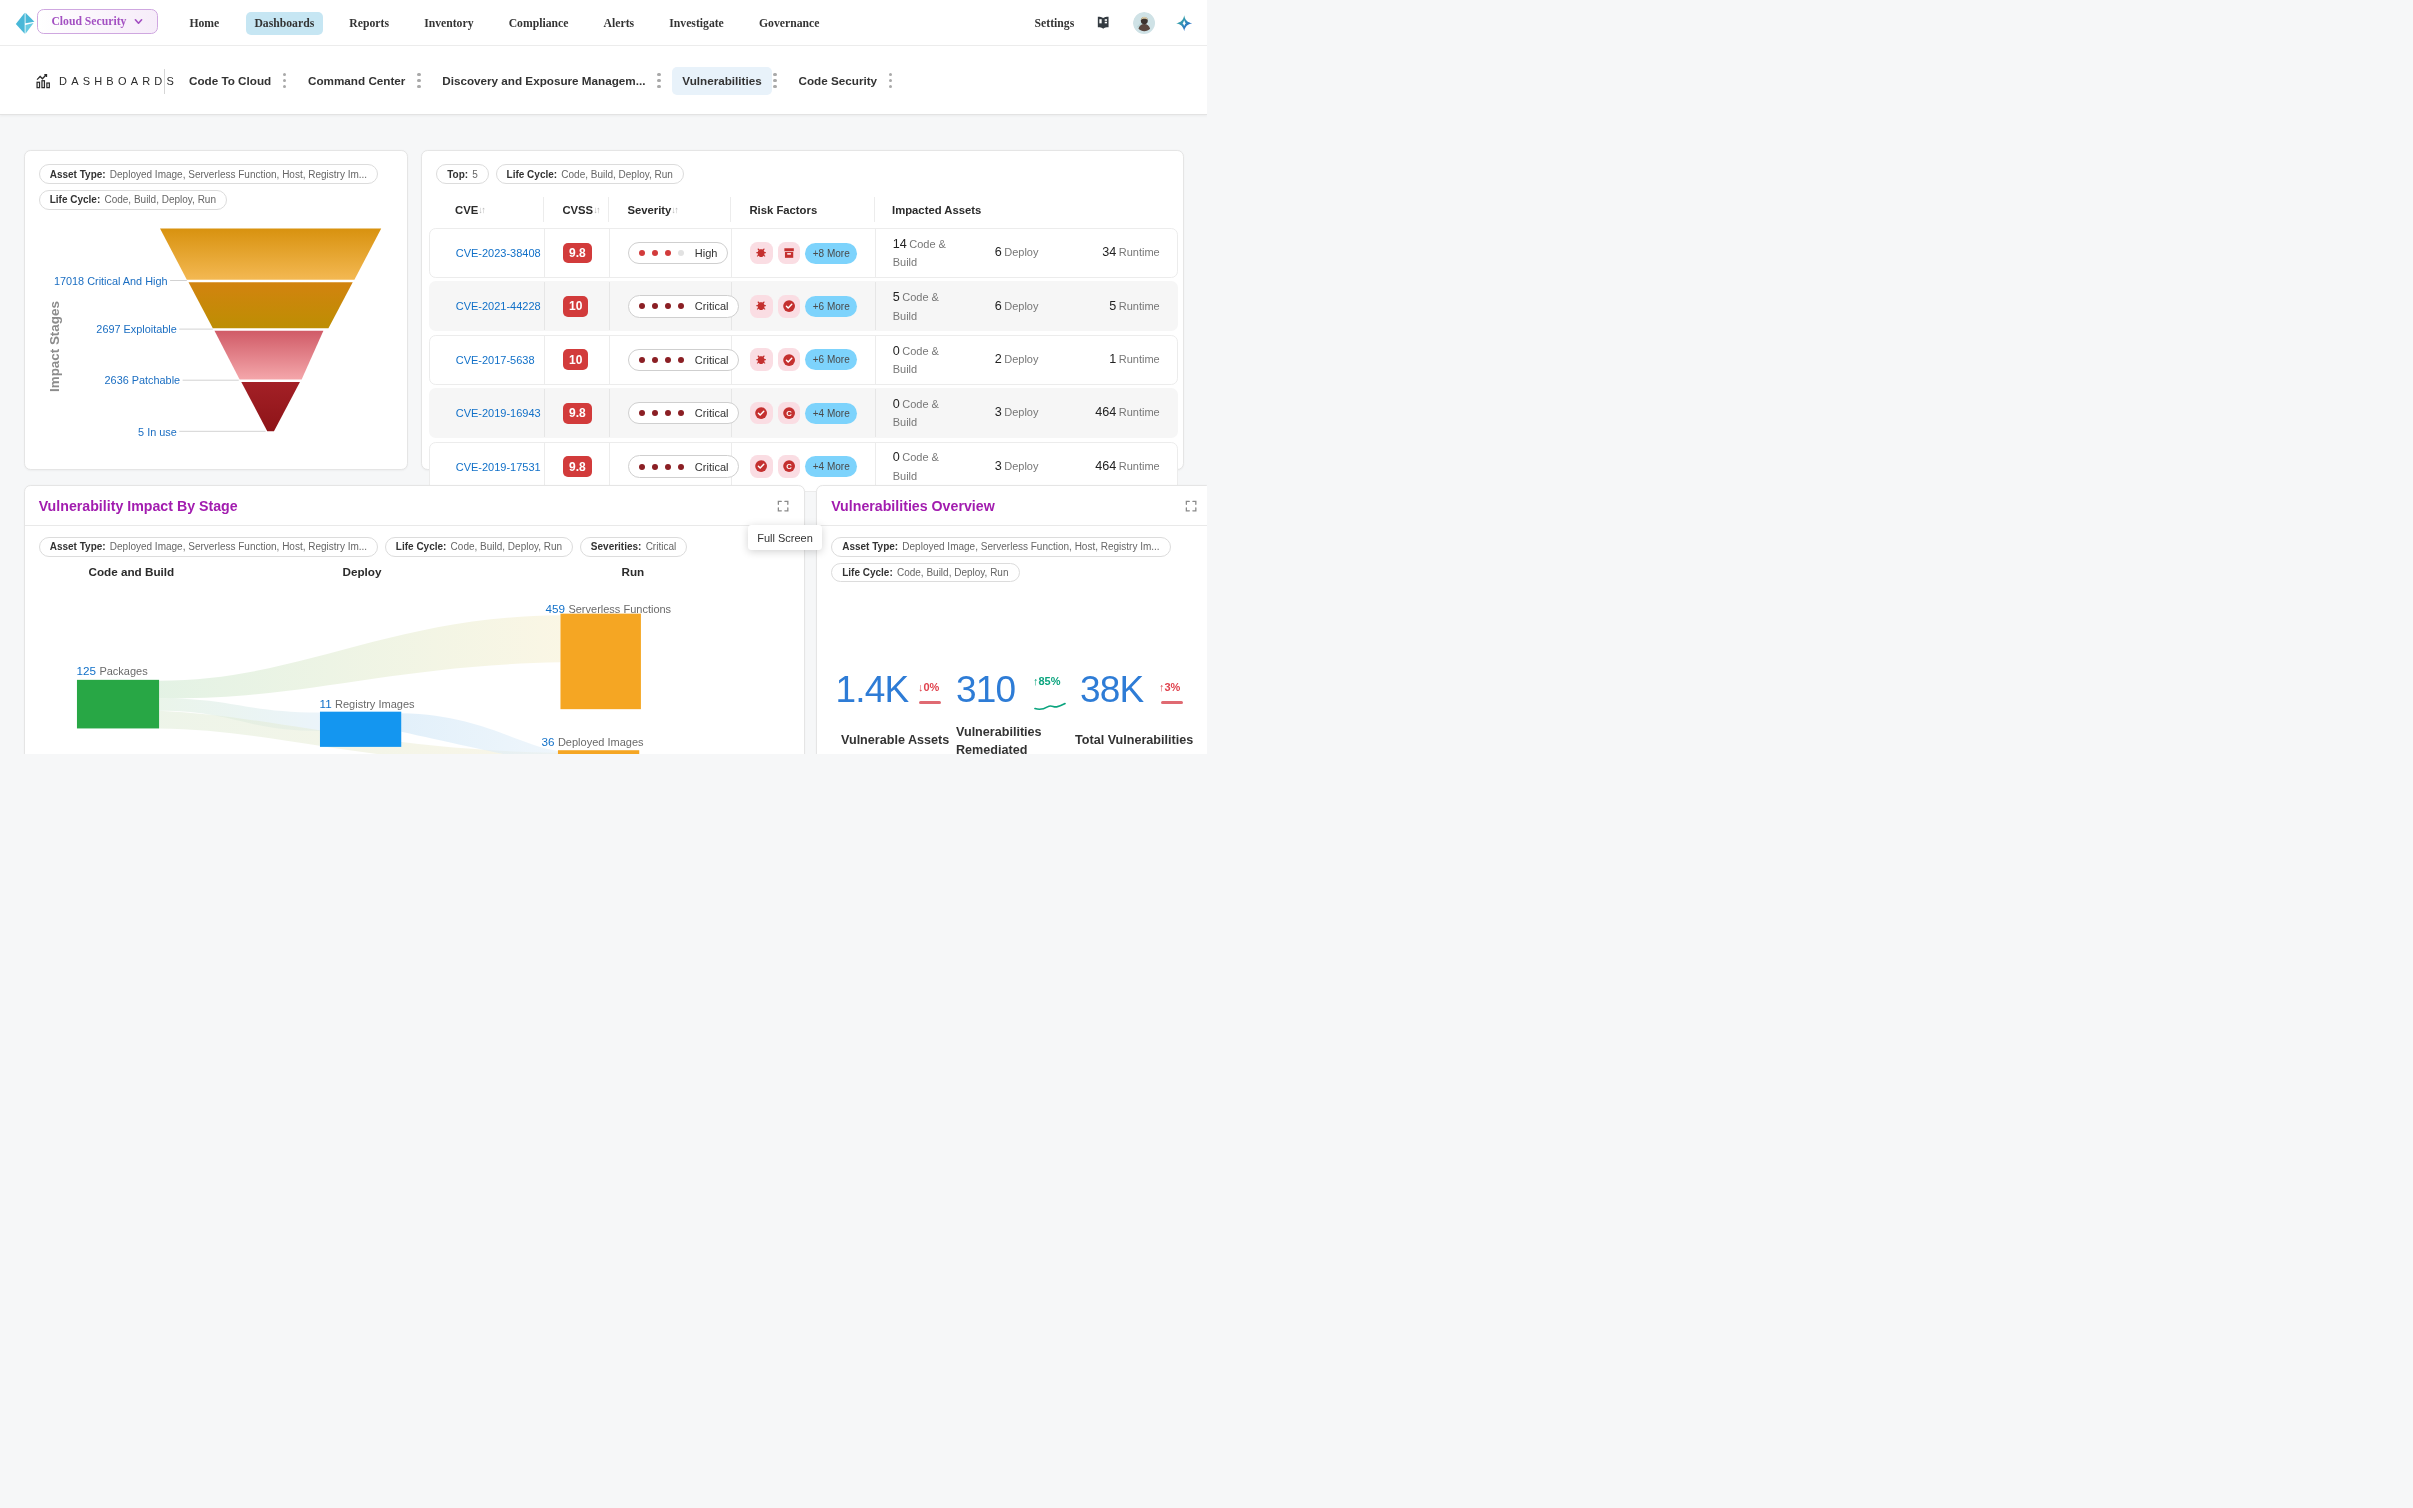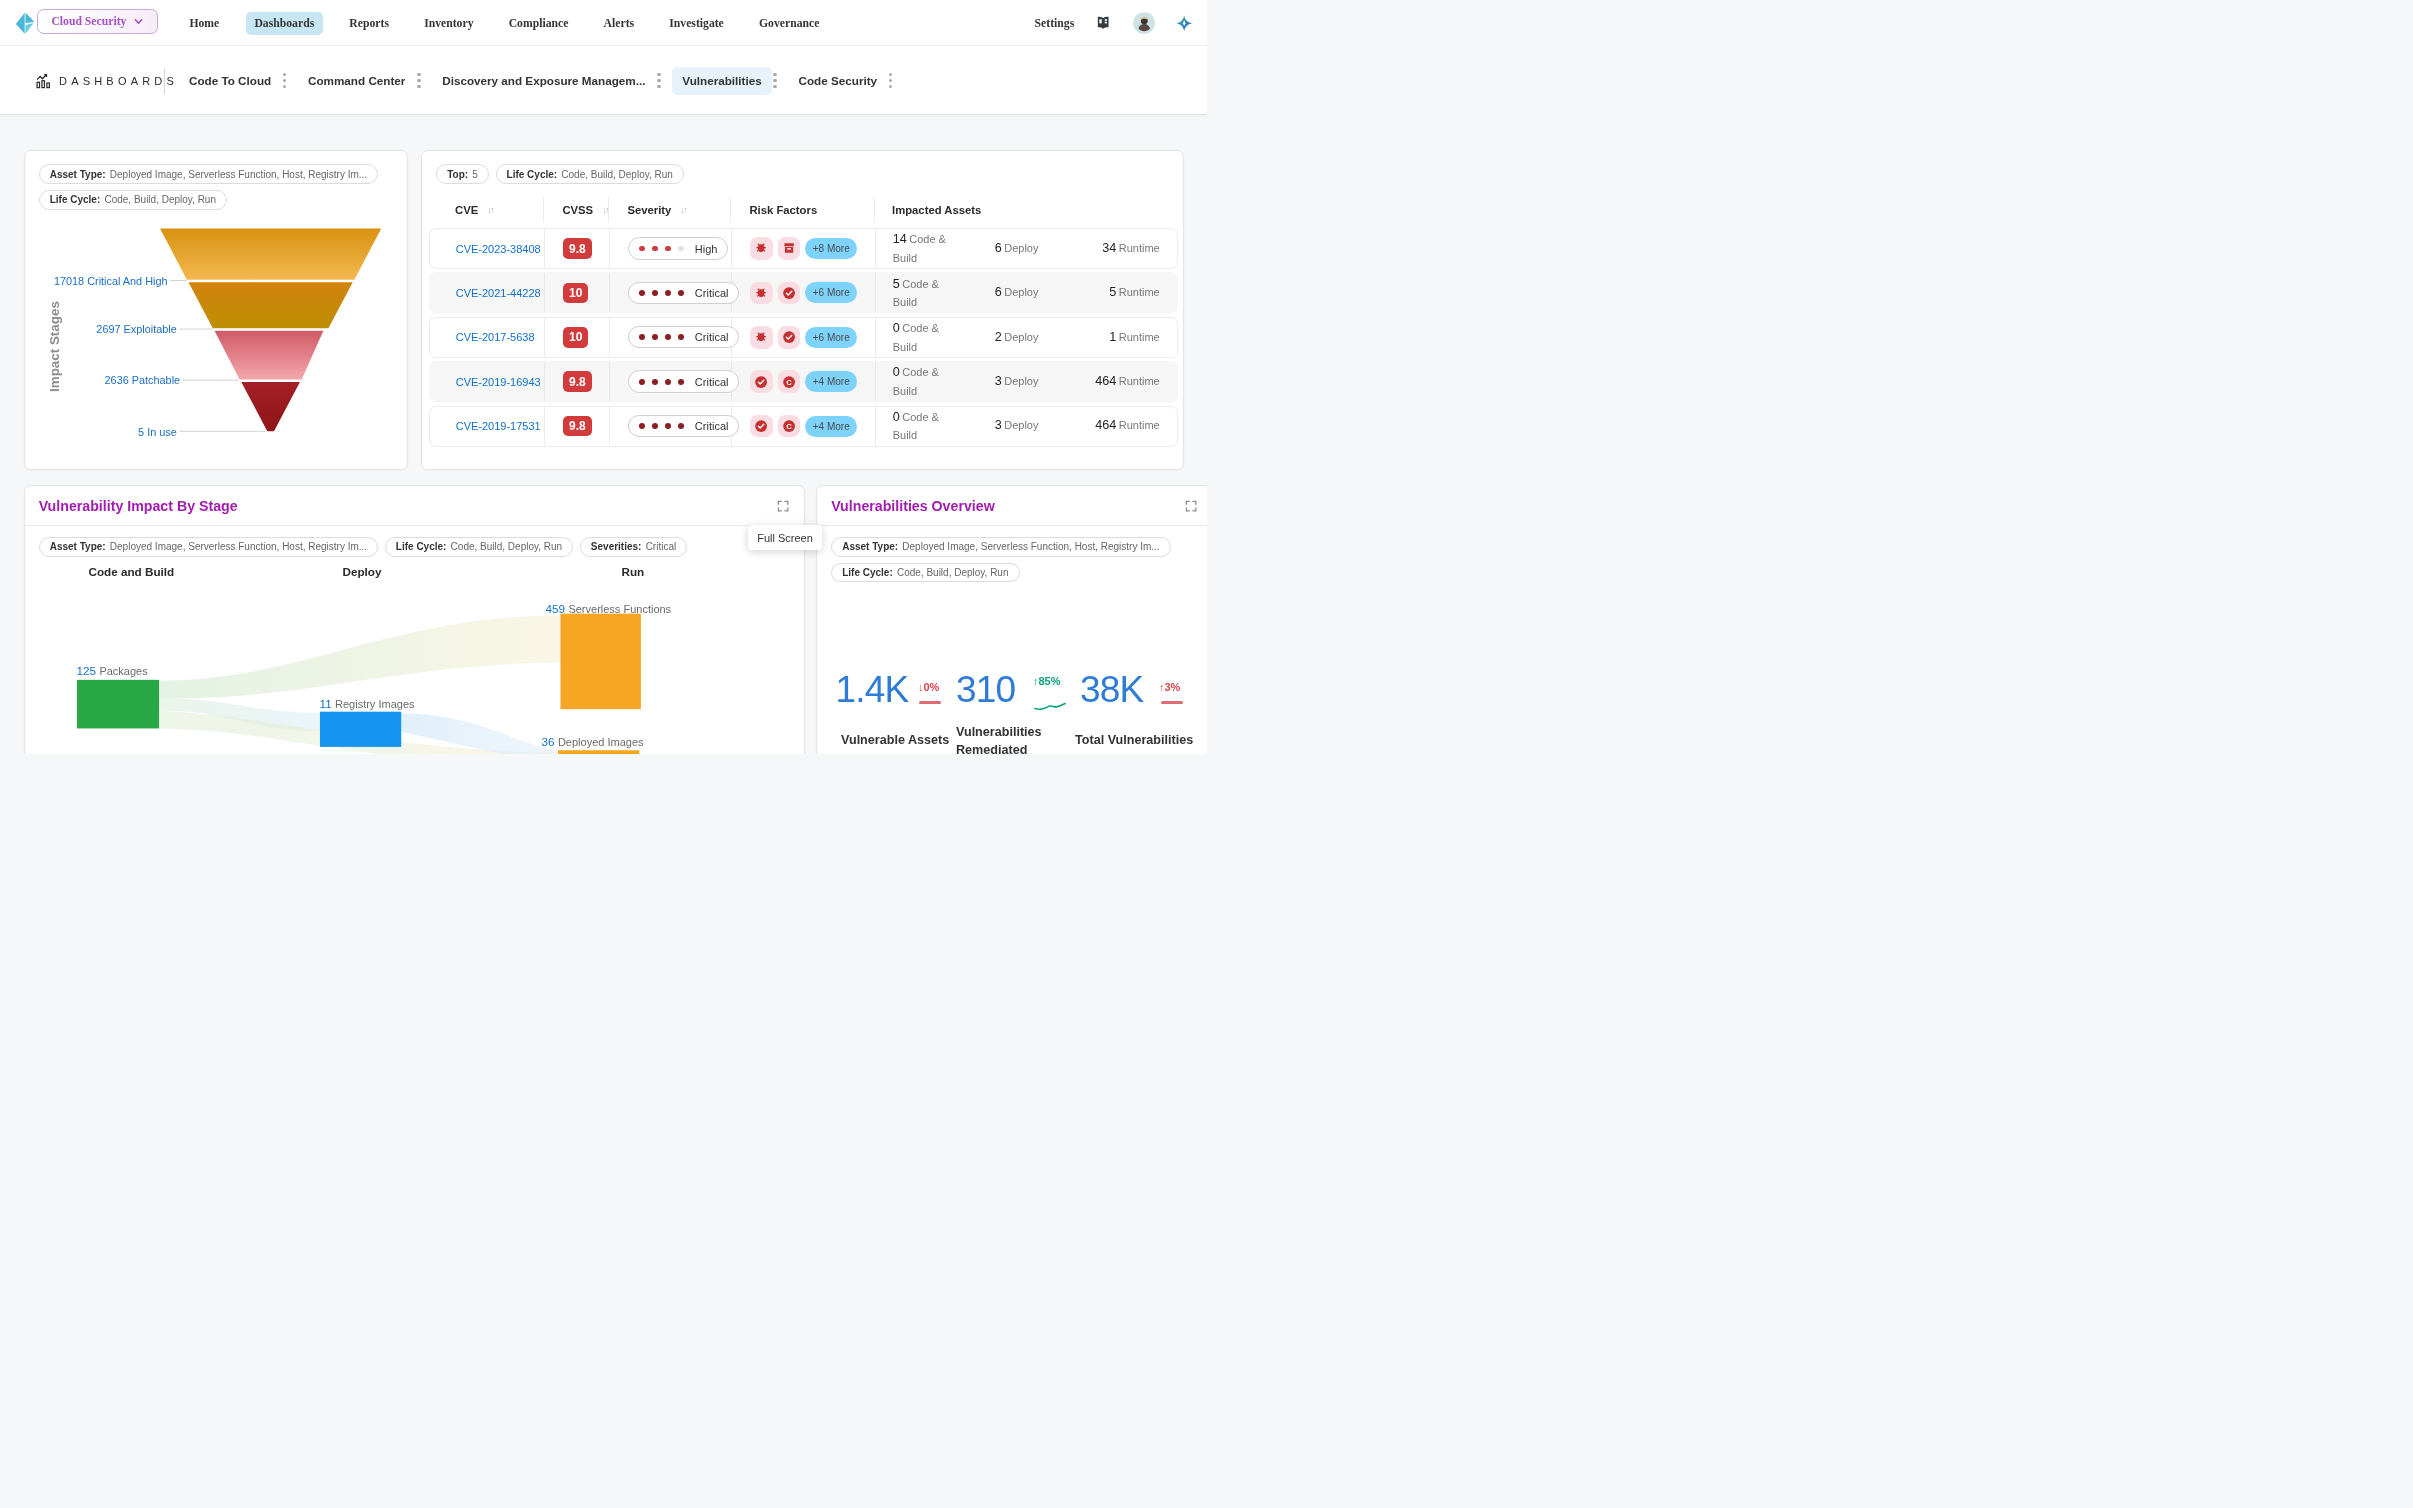--- a/index.html
+++ b/index.html
@@ -54,27 +54,27 @@
   
   #funnel-card { left:23.5px; top:150px; width:384px; height:320px; }
   #funnel-card .pills { position:absolute; left:14.2px; top:13.4px; display:flex; flex-direction:column; gap:5.9px; align-items:flex-start; }
   #funnel-svg { position:absolute; left:0; top:65px; width:384px; height:248px; }
 
   
   #cve-card { left:421px; top:150px; width:763px; height:320px; }
   #cve-card .pills { position:absolute; left:14.2px; top:13.4px; display:flex; gap:6.7px; }
   .tbl-head { position:absolute; left:0; top:46px; width:763px; height:25px; display:grid;
               grid-template-columns:122px 65px 122px 144px auto; }
-  .th { display:flex; align-items:center; gap:9px; font-size:11.3px; font-weight:700; color:#2b2b2b;
+  .th { display:flex; align-items:center; gap:0; font-size:11.3px; font-weight:700; color:#2b2b2b;
         padding-left:18.4px; border-right:0.8px solid #ececec; }
   .th:nth-child(1){ padding-left:33px; }
   .th:last-child { border-right:none; padding-left:17px; }
   .sort { color:#b3b3b3; font-size:9.2px; letter-spacing:-1.7px; cursor:pointer; }
   .rows { position:absolute; left:6.7px; top:77px; width:749px; }
-  .row { display:grid; grid-template-columns:115px 65px 122px 144px auto; height:41px; margin-bottom:3.4px;
+  .row { display:grid; grid-template-columns:115px 65px 122px 144px auto; height:50px; margin-bottom:3.4px;
          border-radius:6.7px; background:#fff; border:0.8px solid #ececec; }
   .row.alt { background:#f6f6f6; border-color:transparent; }
   .cell { display:flex; align-items:center; border-right:0.8px solid #ececec; padding-left:18.4px; }
   .row.alt .cell { border-right-color:#e6e6e6; }
   .cell:last-child { border-right:none; padding-left:0; }
   .cell.c-cve { padding-left:26px; }
   .cve-link { color:#1170c8; font-size:11px; cursor:pointer; text-decoration:none; }
   .cvss-badge { background:#d23b3b; color:#fff; font-size:12px; font-weight:700; border-radius:5px; padding:3.4px 5.9px; }
   .sev-pill { display:inline-flex; align-items:center; gap:7px; background:#fff; border:0.8px solid #cfcfcf;
               border-radius:12.6px; padding:4.2px 10px; }

